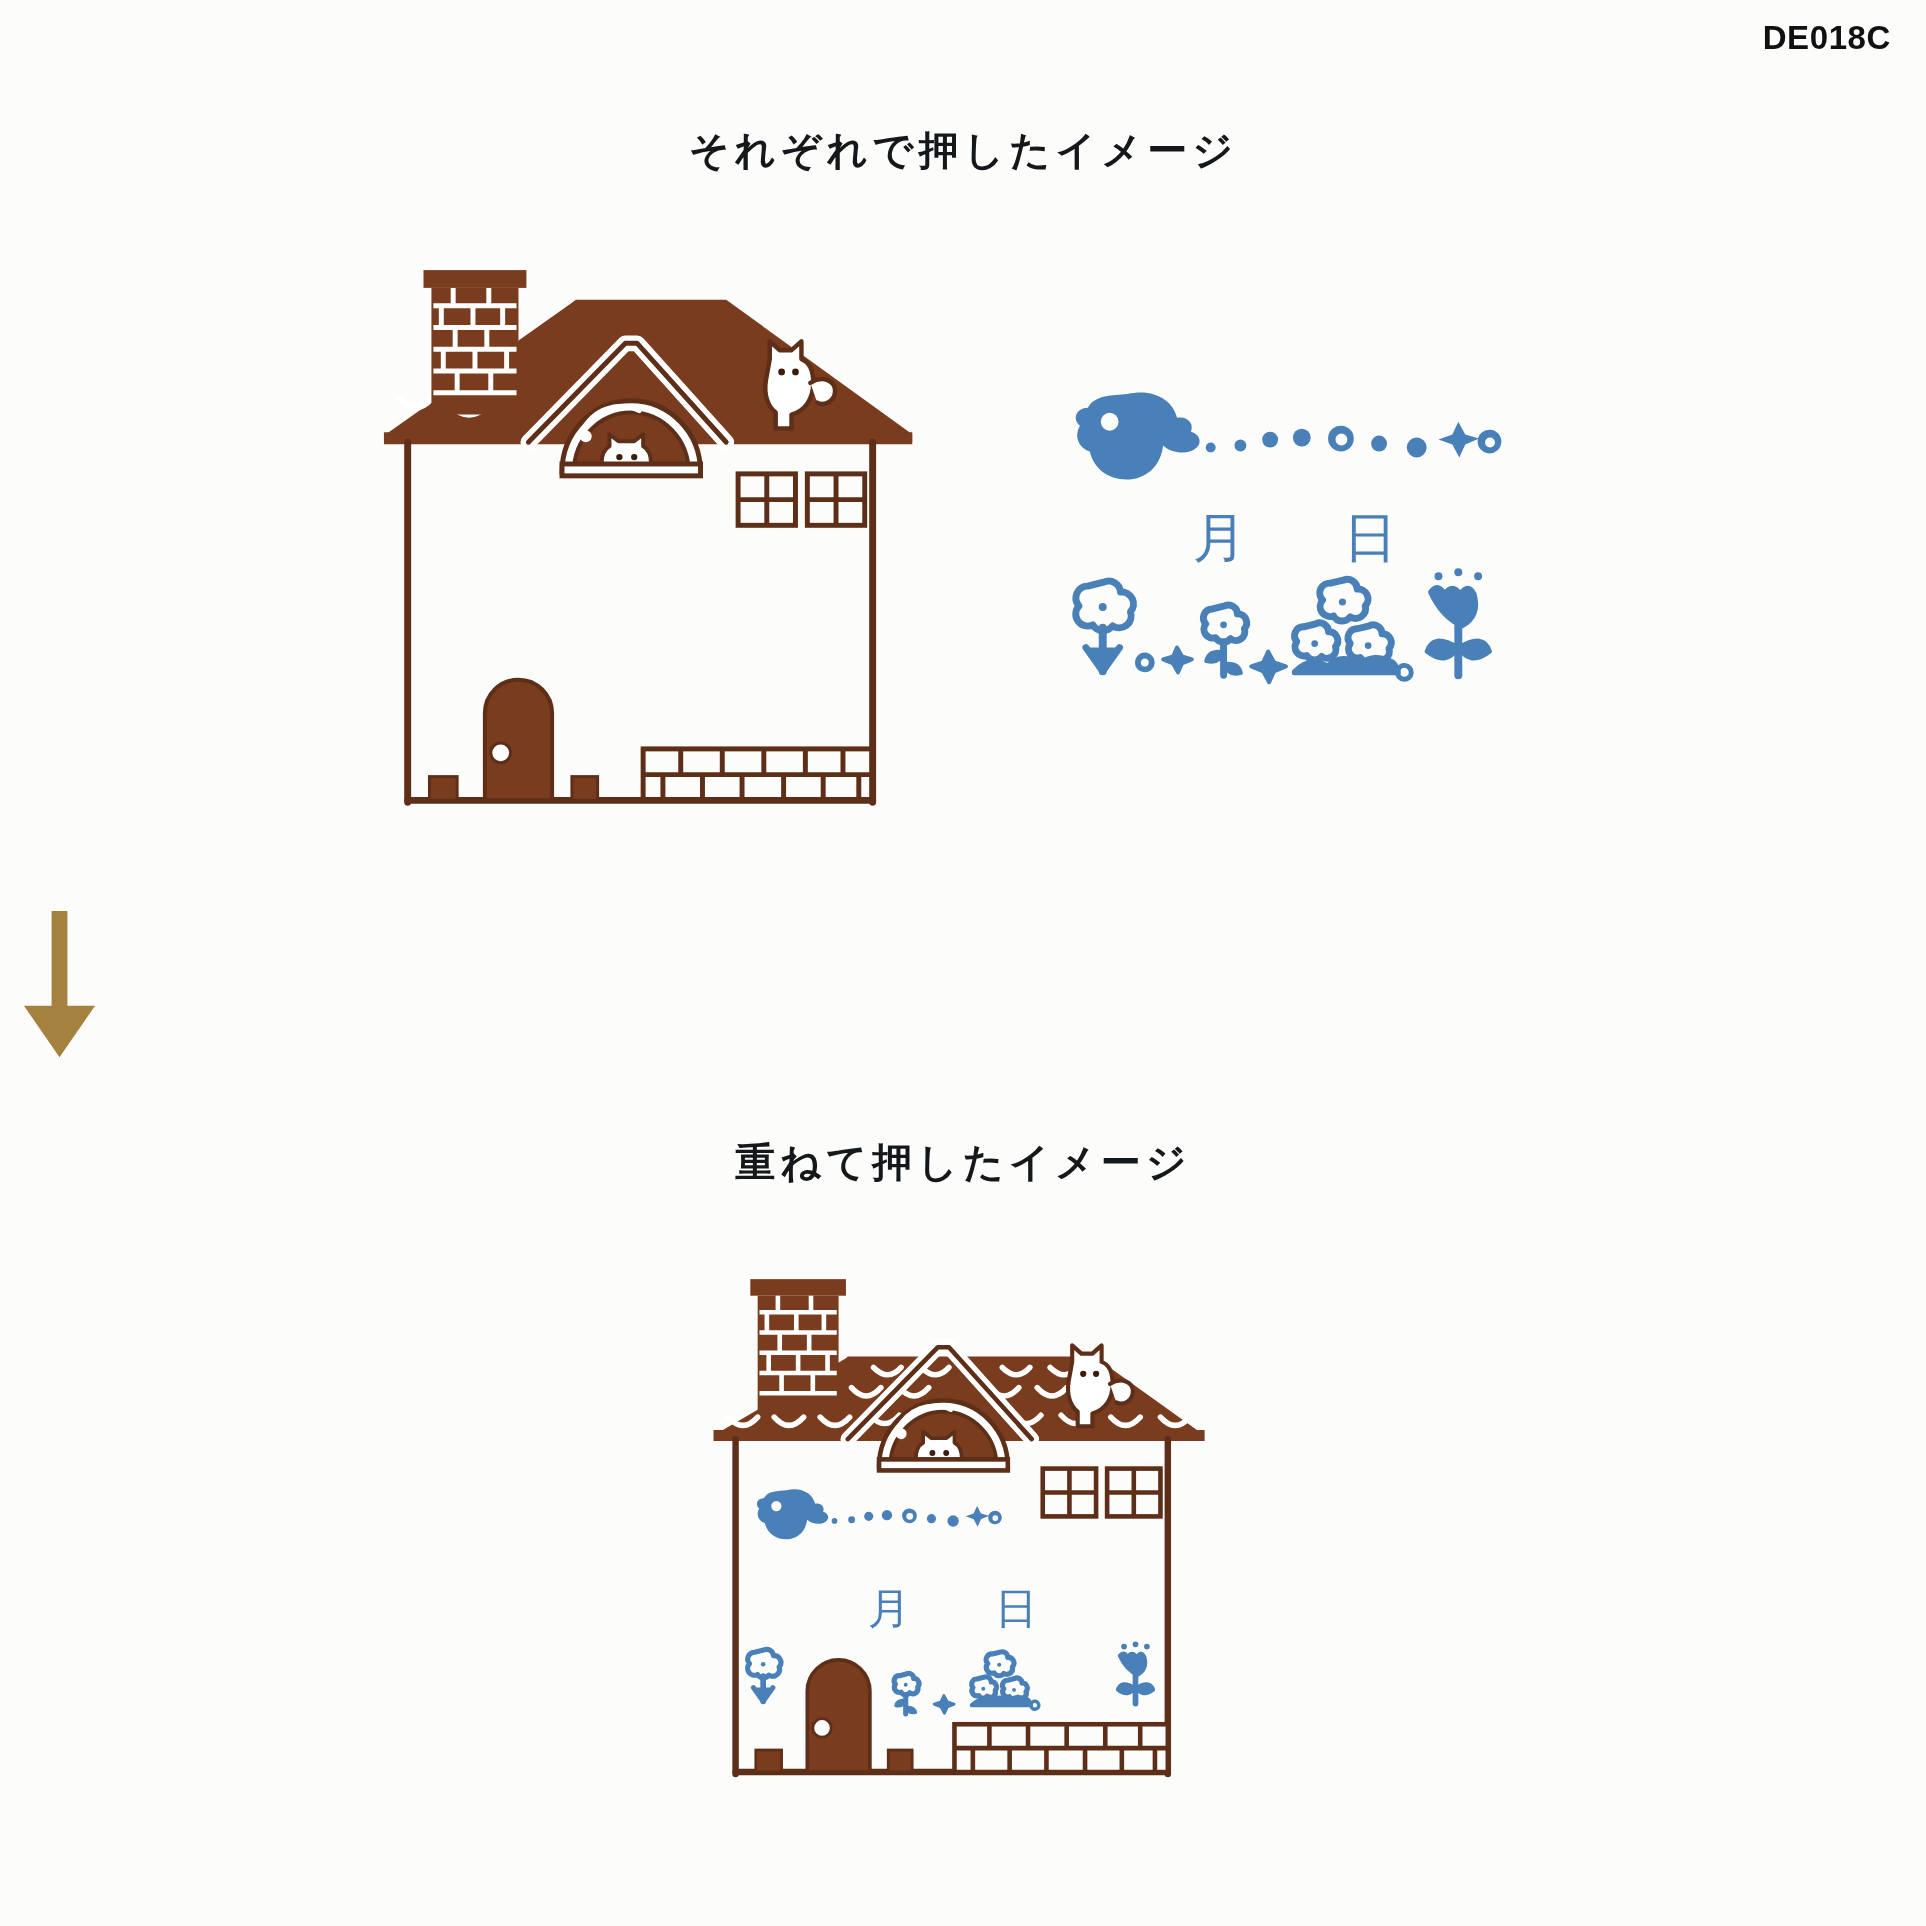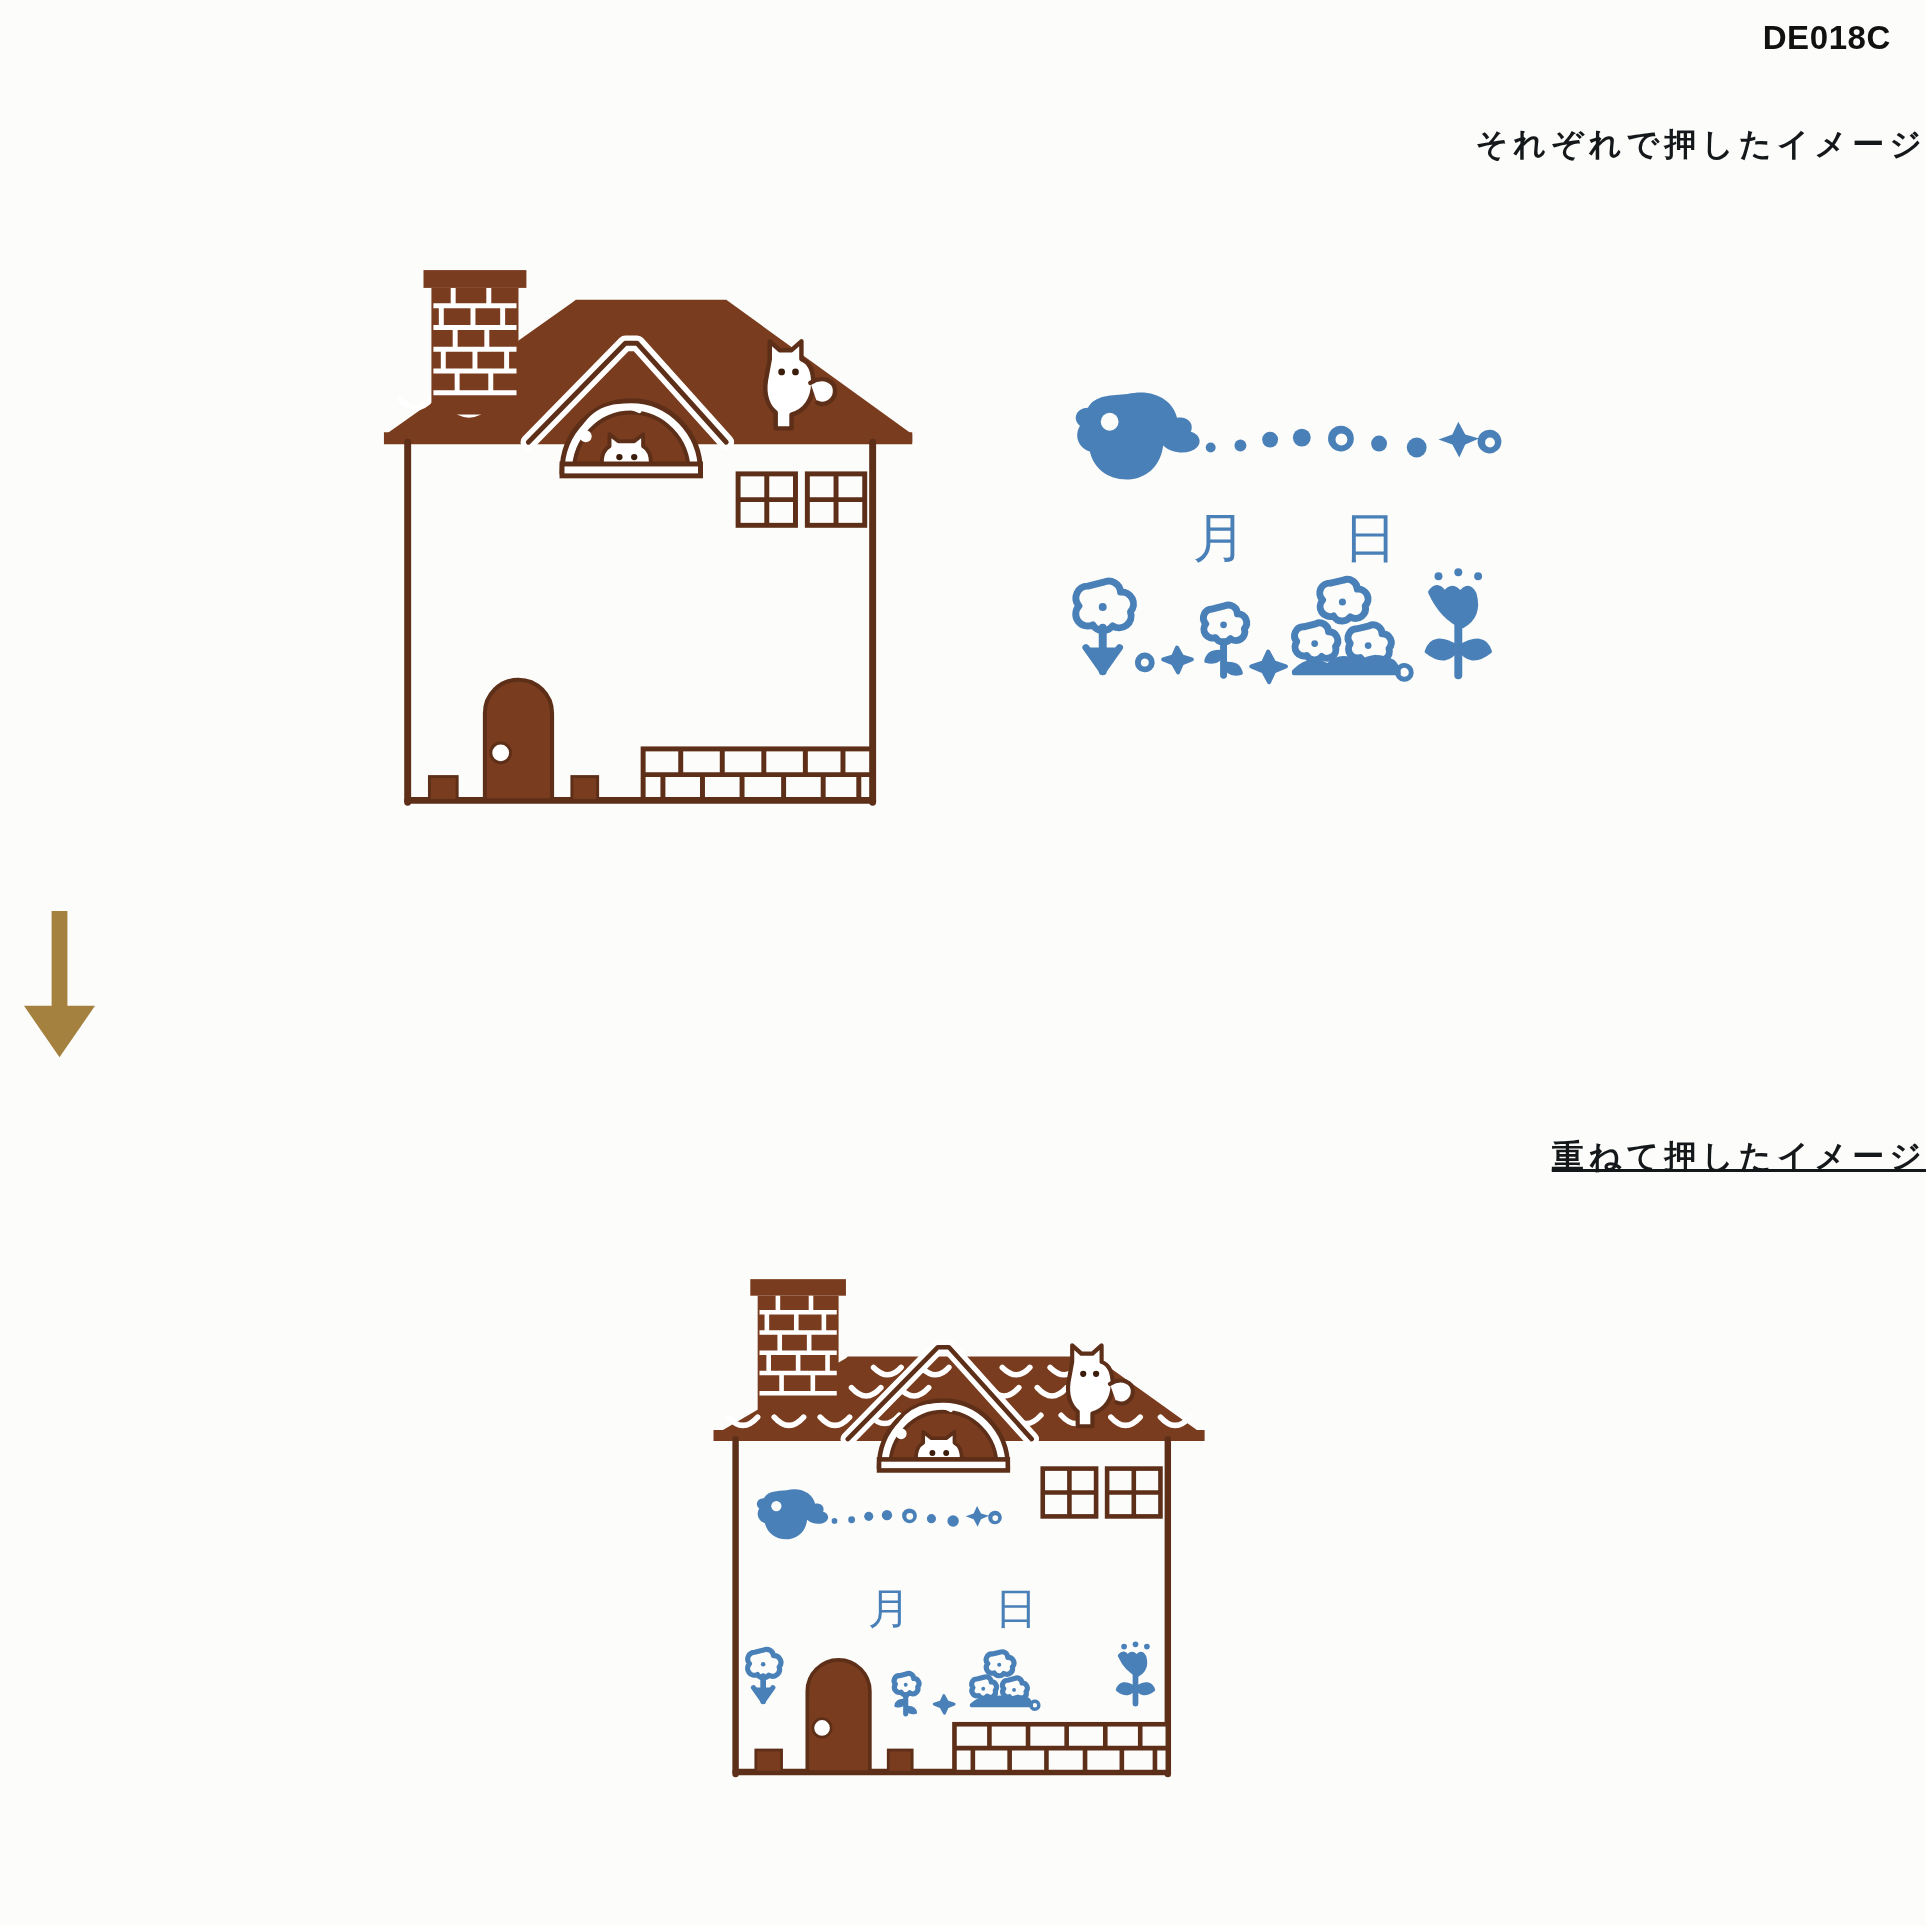--- a/index.html
+++ b/index.html
@@ -12,25 +12,25 @@
 
   
   .code-block{
     position:absolute;right:36px;top:16px;text-align:right;line-height:1.32;
   }
   .code{font-size:33px;font-weight:700;letter-spacing:0.6px;color:#111;}
   .prodname{font-size:31px;font-weight:700;letter-spacing:1.2px;color:#111;}
 
   
   .heading{
-    position:absolute;width:100%;text-align:right;
-    font-size:32px;font-weight:700;letter-spacing:5px;color:#15181a;
+    position:absolute;width:100%;text-align:center;
+    font-size:40px;font-weight:700;letter-spacing:5px;color:#15181a;
   }
   #h1{top:123px;}
-  #h2{top:1135px;text-decoration:underline;}
+  #h2{top:1135px;}
 
   
   .stage{position:absolute;}
   #stage-separate{left:0;top:248px;width:1927px;height:634px;}
   #stage-combined{left:0;top:1257px;width:1927px;height:594px;}
 
   .art{position:absolute;}
   #house-frame{left:378px;top:0px;}
   #blue-set{left:1074px;top:134px;}
   #combined{left:708px;top:0px;}

